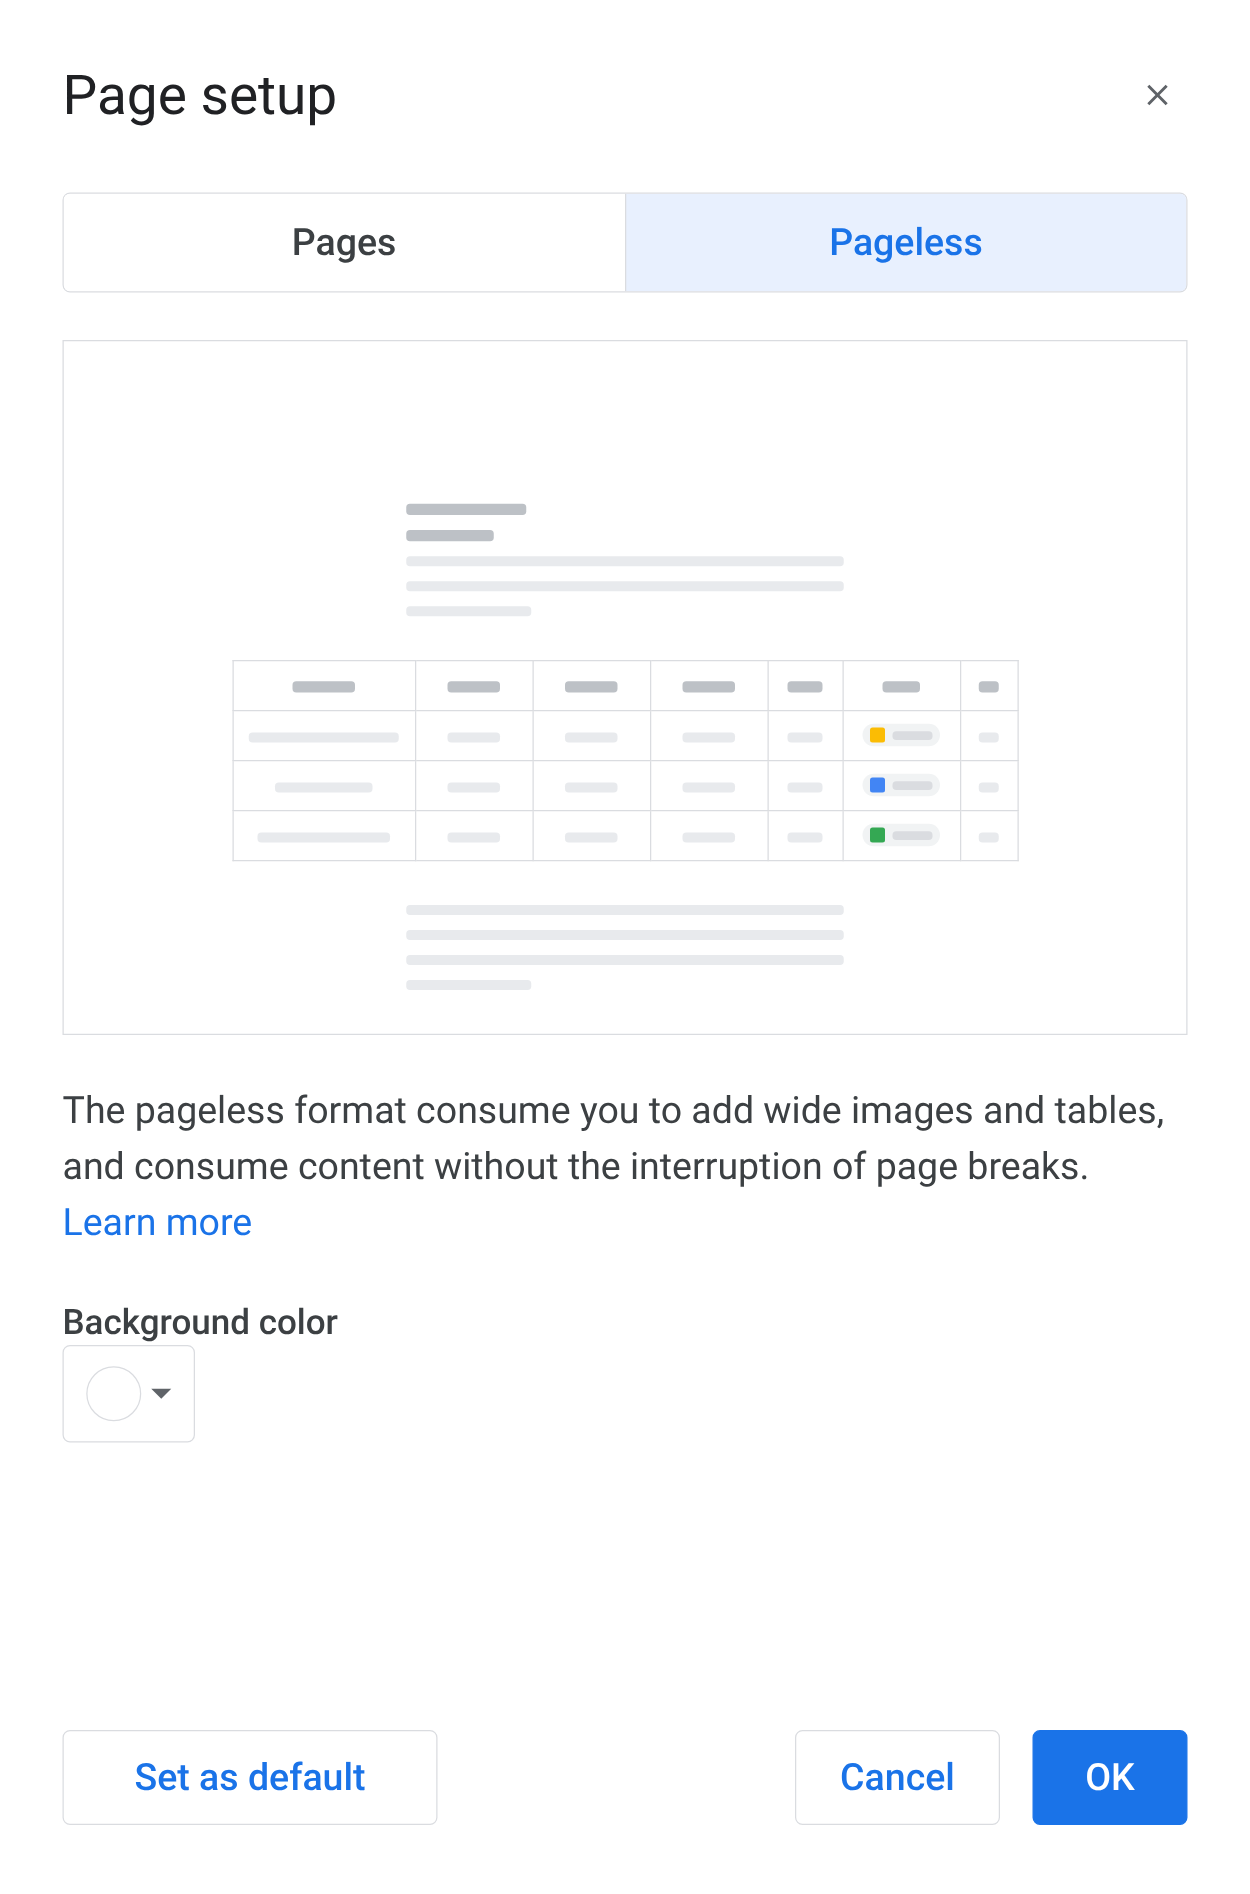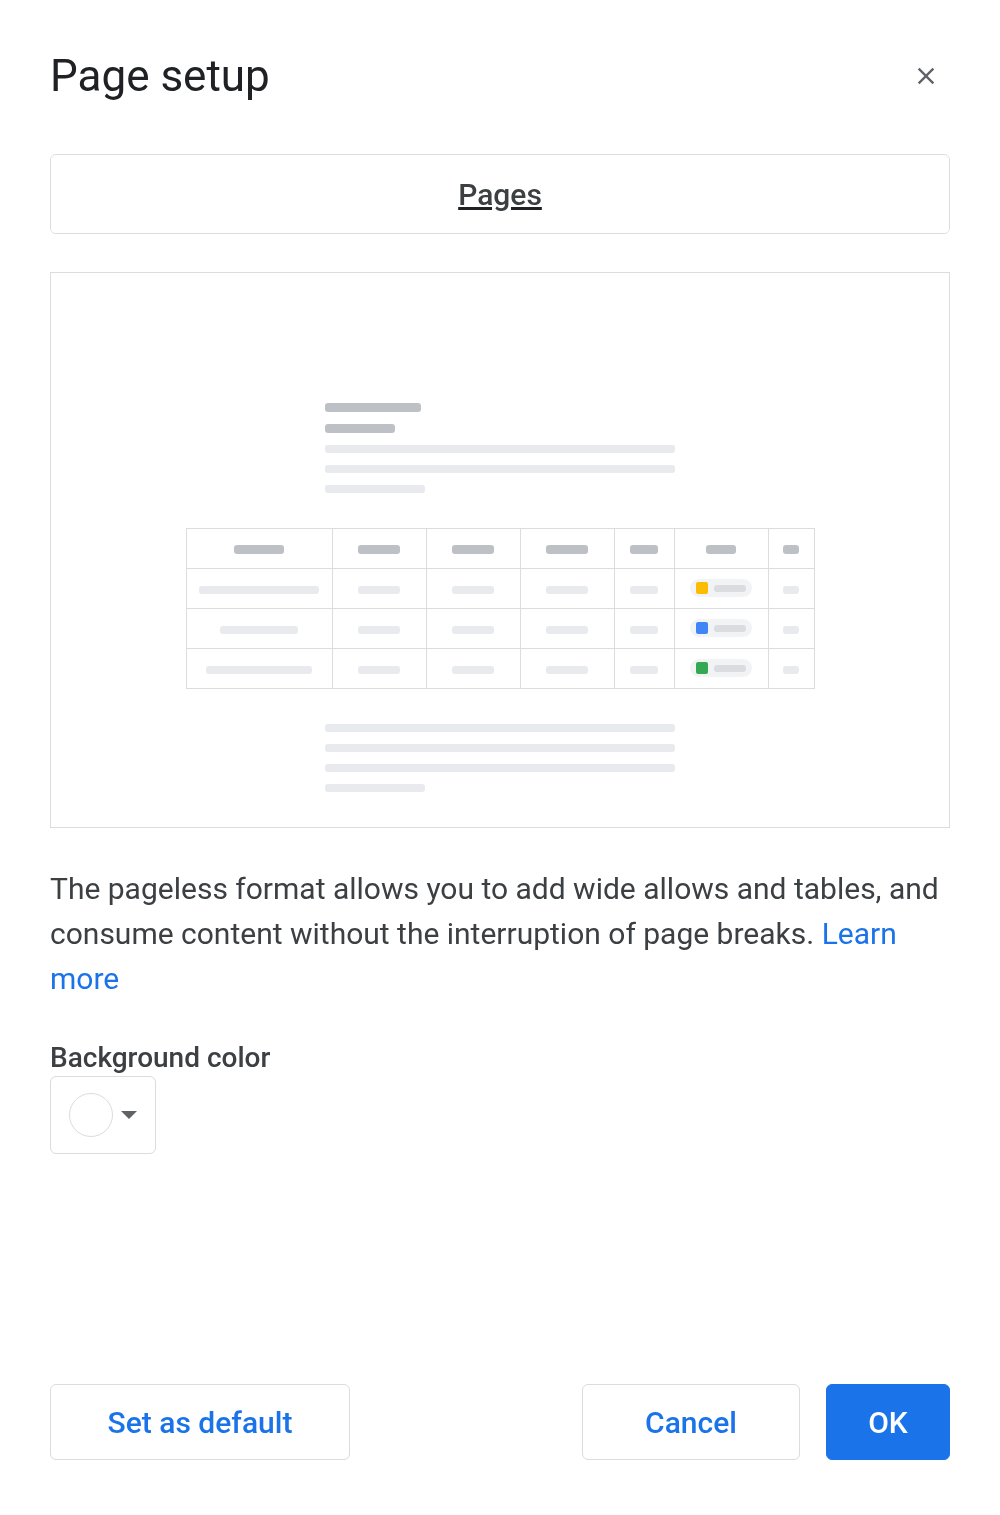--- a/index.html
+++ b/index.html
@@ -35,21 +35,20 @@
     border-radius: 50%;
   }
   .close-btn svg { width: 28px; height: 28px; }
   .tabs {
     display: flex;
     border: 1px solid #dadce0;
     border-radius: 6px;
     overflow: hidden;
     margin-bottom: 38px;
     height: 80px;
-    text-decoration: underline;
   }
   .tab {
     flex: 1;
     display: flex;
     align-items: center;
     justify-content: center;
     font-size: 30px;
     font-weight: 500;
     cursor: pointer;
   }
@@ -205,37 +204,38 @@
     background: #1a73e8;
     color: #fff;
     border: 1px solid #1a73e8;
   }
   .footer-right {
     margin-left: auto;
     display: flex;
     gap: 26px;
   }
   .set-default { width: 300px; }
-  .cancel { width: 218px; }
+  .cancel { width: 164px; }
   .ok { width: 124px; }
 </style>
 </head>
 <body>
 
 <div class="header">
   <div class="title">Page setup</div>
   <div class="close-btn">
     <svg viewBox="0 0 24 24">
         <path fill="currentColor" d="M19 6.41 17.59 5 12 10.59 6.41 5 5 6.41 10.59 12 5 17.59 6.41 19 12 13.41 17.59 19 19 17.59 13.41 12z"></path>
       </svg>
   </div>
 </div>
 
 <div class="tabs">
   <div class="tab tab-inactive">Pages</div>
+  <div class="tab tab-active">Pageless</div>
 </div>
 
 <div class="preview">
   <div class="preview-inner">
     <div class="text-block">
       <div class="bar bar-head tb-title1"></div>
       <div class="bar bar-head tb-title2"></div>
       <div class="bar tb-full"></div>
       <div class="bar tb-full"></div>
       <div class="bar tb-short"></div>
@@ -292,21 +292,21 @@
     <div class="text-block2">
       <div class="bar tb-full"></div>
       <div class="bar tb-full"></div>
       <div class="bar tb-full"></div>
       <div class="bar tb-short"></div>
     </div>
   </div>
 </div>
 
 <div class="description">
-  <span>The pageless format allows you to add wide allows and tables, and consume content without the interruption of page breaks. </span><span class="learn-more">Learn more</span>
+  <span>The pageless format consume you to add wide images and tables, and consume content without the interruption of page breaks. </span><span class="learn-more">Learn more</span>
 </div>
 
 <div class="bg-label">Background color</div>
 <div class="color-picker">
   <div class="swatch"></div>
   <div class="dd-arrow"></div>
 </div>
 
 <div class="footer">
   <div class="btn btn-outline set-default">Set as default</div>

